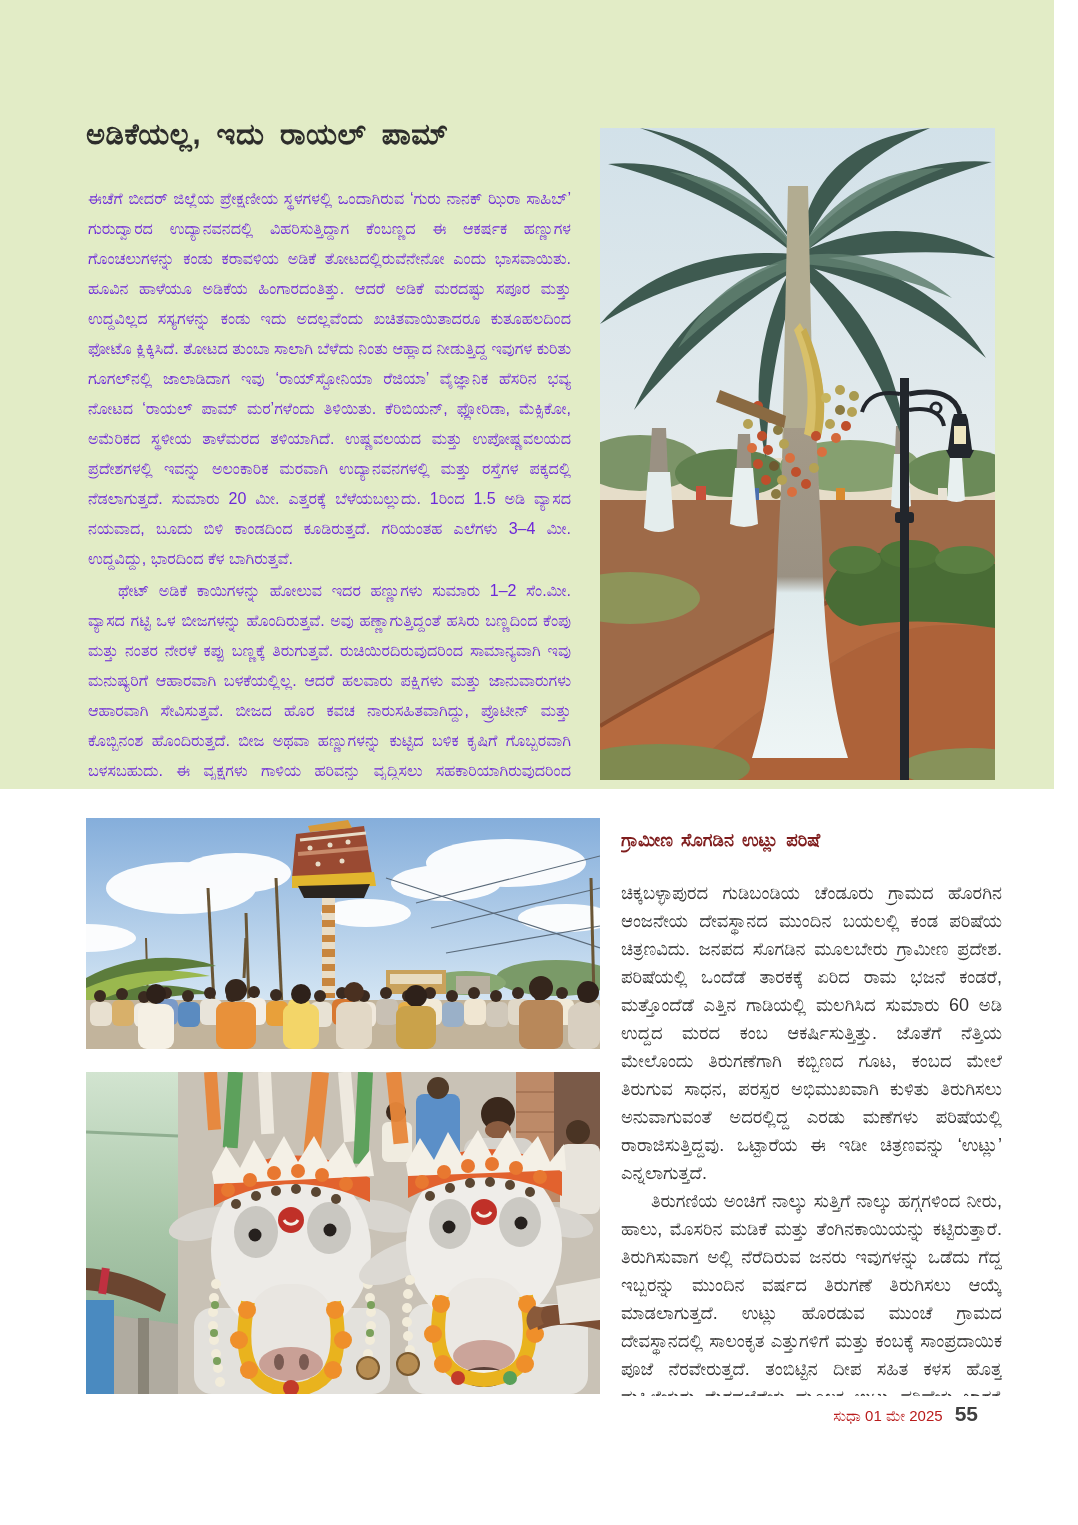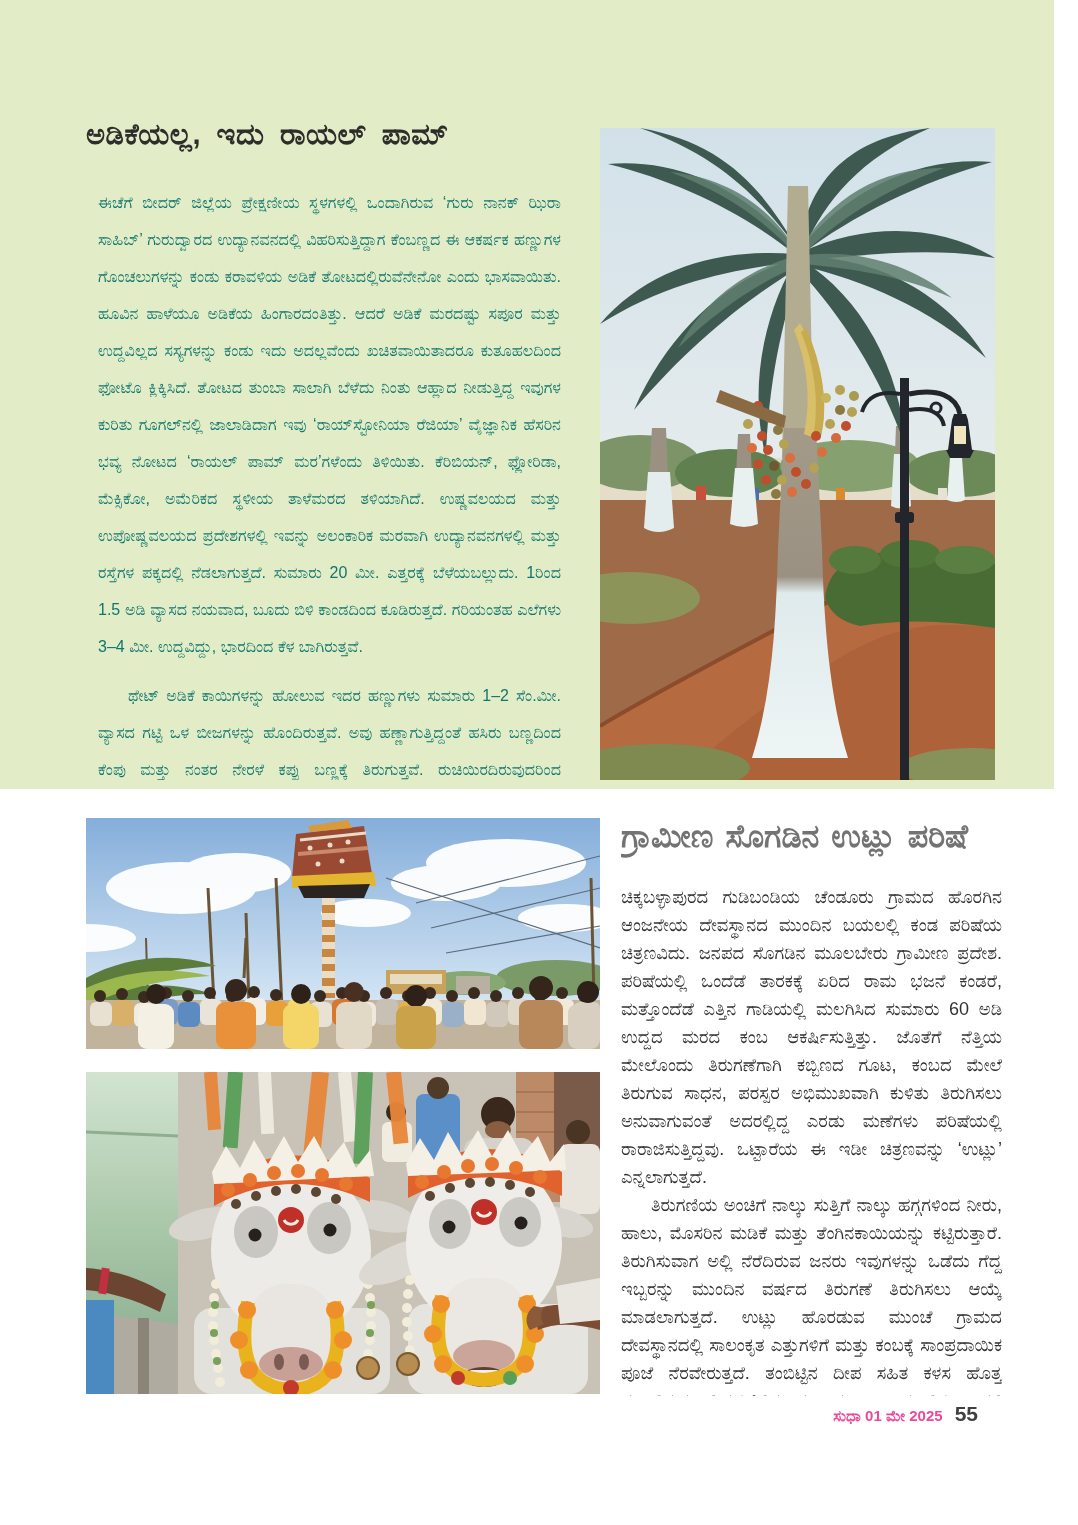--- a/index.html
+++ b/index.html
@@ -3,36 +3,36 @@
 <meta charset="utf-8">
 <style>
   html,body{margin:0;padding:0;background:#ffffff;}
   .page{position:relative;width:1054px;height:1525px;background:#ffffff;overflow:hidden;
         font-family:"Liberation Sans", sans-serif;}
   .green-band{position:absolute;left:0;top:0;width:1078px;height:789px;background:#e2ecc6;}
   
   .a1-col{position:absolute;left:86px;top:118px;width:487px;height:662px;overflow:hidden;}
   .a1-head{margin:0 0 32px 0;font-size:29px;font-weight:bold;color:#2d2d2b;
            letter-spacing:0.5px;word-spacing:7px;}
-  .a1-col p{margin:12px;font-size:16px;line-height:37px;text-align:justify;color:#0f766e;}
+  .a1-col p{margin:2px;font-size:16px;line-height:30px;text-align:justify;color:#6d28d9;}
   .p-indent{text-indent:30px;}
   .byline{margin-top:6px;text-align:left;font-weight:bold;font-size:19px;color:#2d2d2b;}
   
   figure{margin:0;padding:0;position:absolute;overflow:hidden;}
   .fig-palm{left:600px;top:128px;width:395px;height:652px;}
   .fig-pole{left:86px;top:818px;width:514px;height:231px;}
   .fig-bulls{left:86px;top:1072px;width:514px;height:322px;}
   figure svg{display:block;width:100%;height:100%;}
   
   .a2-col{position:absolute;left:621px;top:818px;width:381px;height:578px;overflow:hidden;}
-  .a2-head{margin:0 0 28px 0;font-size:32px;font-weight:bold;color:#737373;word-spacing:3px;}
+  .a2-head{margin:12px 0 28px 0;font-size:18px;font-weight:bold;color:#7f1d1d;word-spacing:3px;}
   .a2-col p{margin:0;font-size:18px;line-height:28px;text-align:justify;color:#333231;}
   
   .footer{position:absolute;top:1402px;right:76px;display:flex;align-items:baseline;gap:12px;}
-  .footer-issue{font-size:15px;font-weight:bold;color:#ec4899;}
+  .footer-issue{font-size:15px;font-weight:normal;color:#b91c1c;}
   .footer-page{font-size:21px;font-weight:bold;color:#404040;}
 </style>
 </head>
 <body>
 
 <div class="page">
 
   <div class="green-band"></div>
 
   <div class="a1-col">

